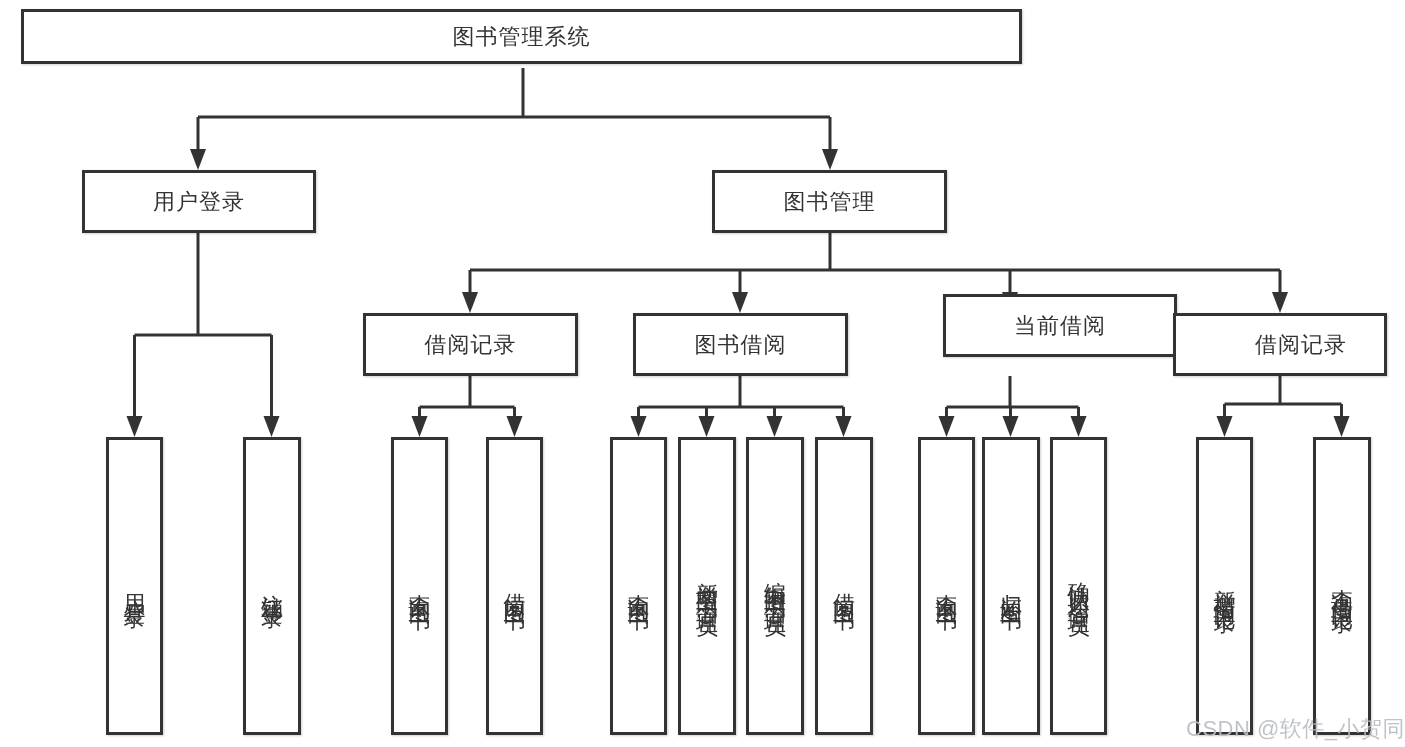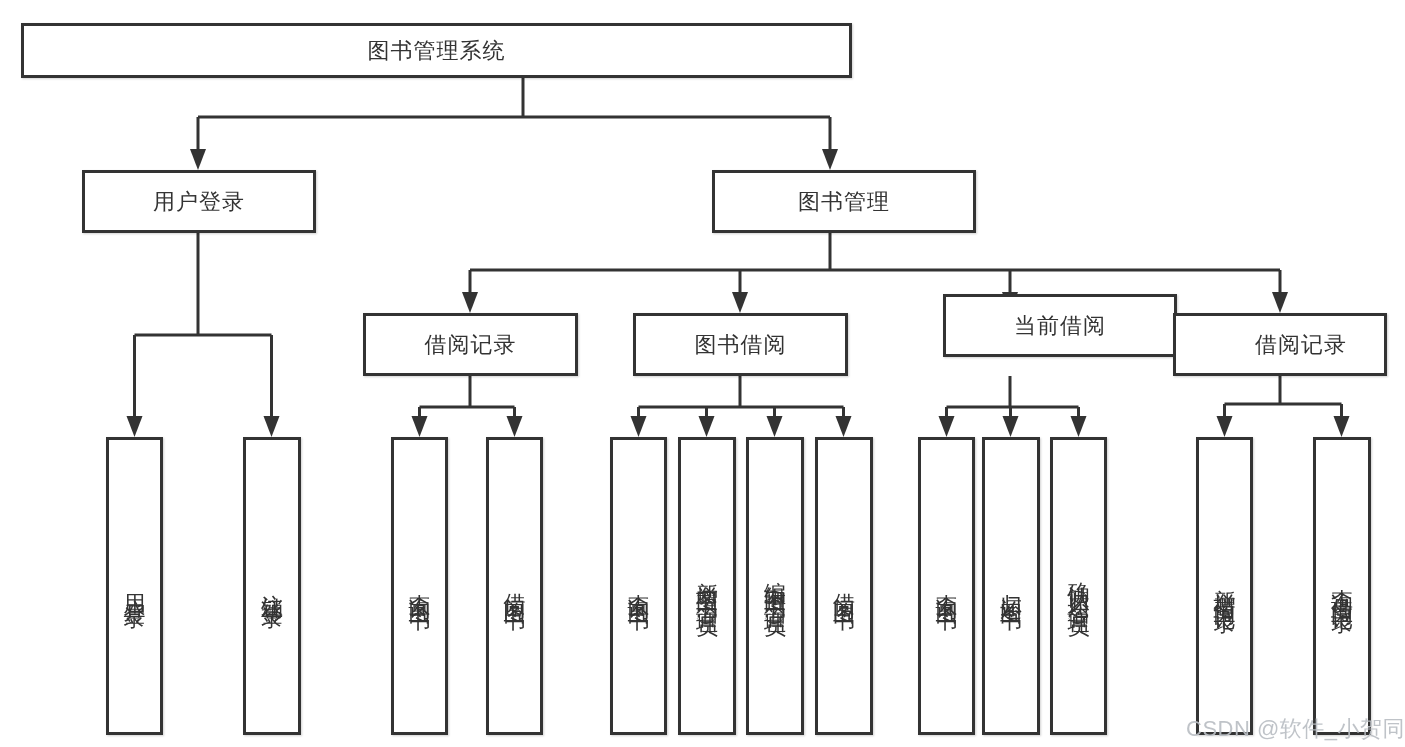--- a/index.html
+++ b/index.html
@@ -108,24 +108,24 @@
       <line x1="1010.5" y1="407" x2="1010.5" y2="423" stroke="#333333" stroke-width="3"></line>
       <polygon points="1002.5,416 1018.5,416 1010.5,437" fill="#333333"></polygon>
       <line x1="1078.5" y1="407" x2="1078.5" y2="423" stroke="#333333" stroke-width="3"></line>
       <polygon points="1070.5,416 1086.5,416 1078.5,437" fill="#333333"></polygon>
       <line x1="1224.5" y1="404" x2="1224.5" y2="423" stroke="#333333" stroke-width="3"></line>
       <polygon points="1216.5,416 1232.5,416 1224.5,437" fill="#333333"></polygon>
       <line x1="1341.5" y1="404" x2="1341.5" y2="423" stroke="#333333" stroke-width="3"></line>
       <polygon points="1333.5,416 1349.5,416 1341.5,437" fill="#333333"></polygon>
     </svg>
 
-  <div class="node" style="left:21px; top:23px; width:831px; height:55px;">图书管理系统</div>
+  <div class="node" style="left:21px; top:9px; width:1001px; height:55px;">图书管理系统</div>
 
   <div class="node" style="left:82px; top:170px; width:234px; height:63px;">用户登录</div>
-  <div class="node" style="left:712px; top:170px; width:264px; height:63px;font-family:Liberation Serif, serif;">图书管理</div>
+  <div class="node" style="left:712px; top:170px; width:235px; height:63px;font-family:Liberation Serif, serif;">图书管理</div>
 
   <div class="node" style="left:363px; top:313px; width:215px; height:63px;">借阅记录</div>
   <div class="node" style="left:633px; top:313px; width:215px; height:63px;">图书借阅</div>
   <div class="node" style="left:903px; top:294px; width:234px; height:63px;margin-left:40px;">当前借阅</div>
   <div class="node" style="left:1173px; top:313px; width:214px; height:63px;padding-left:42px;">借阅记录</div>
 
   <div class="node vertical" style="left:106px; top:437px; width:57px; height:298px;">用户登录</div>
   <div class="node vertical" style="left:243px; top:437px; width:58px; height:298px;">注销登录</div>
 
   <div class="node vertical" style="left:391px; top:437px; width:57px; height:298px;">查询图书</div>

